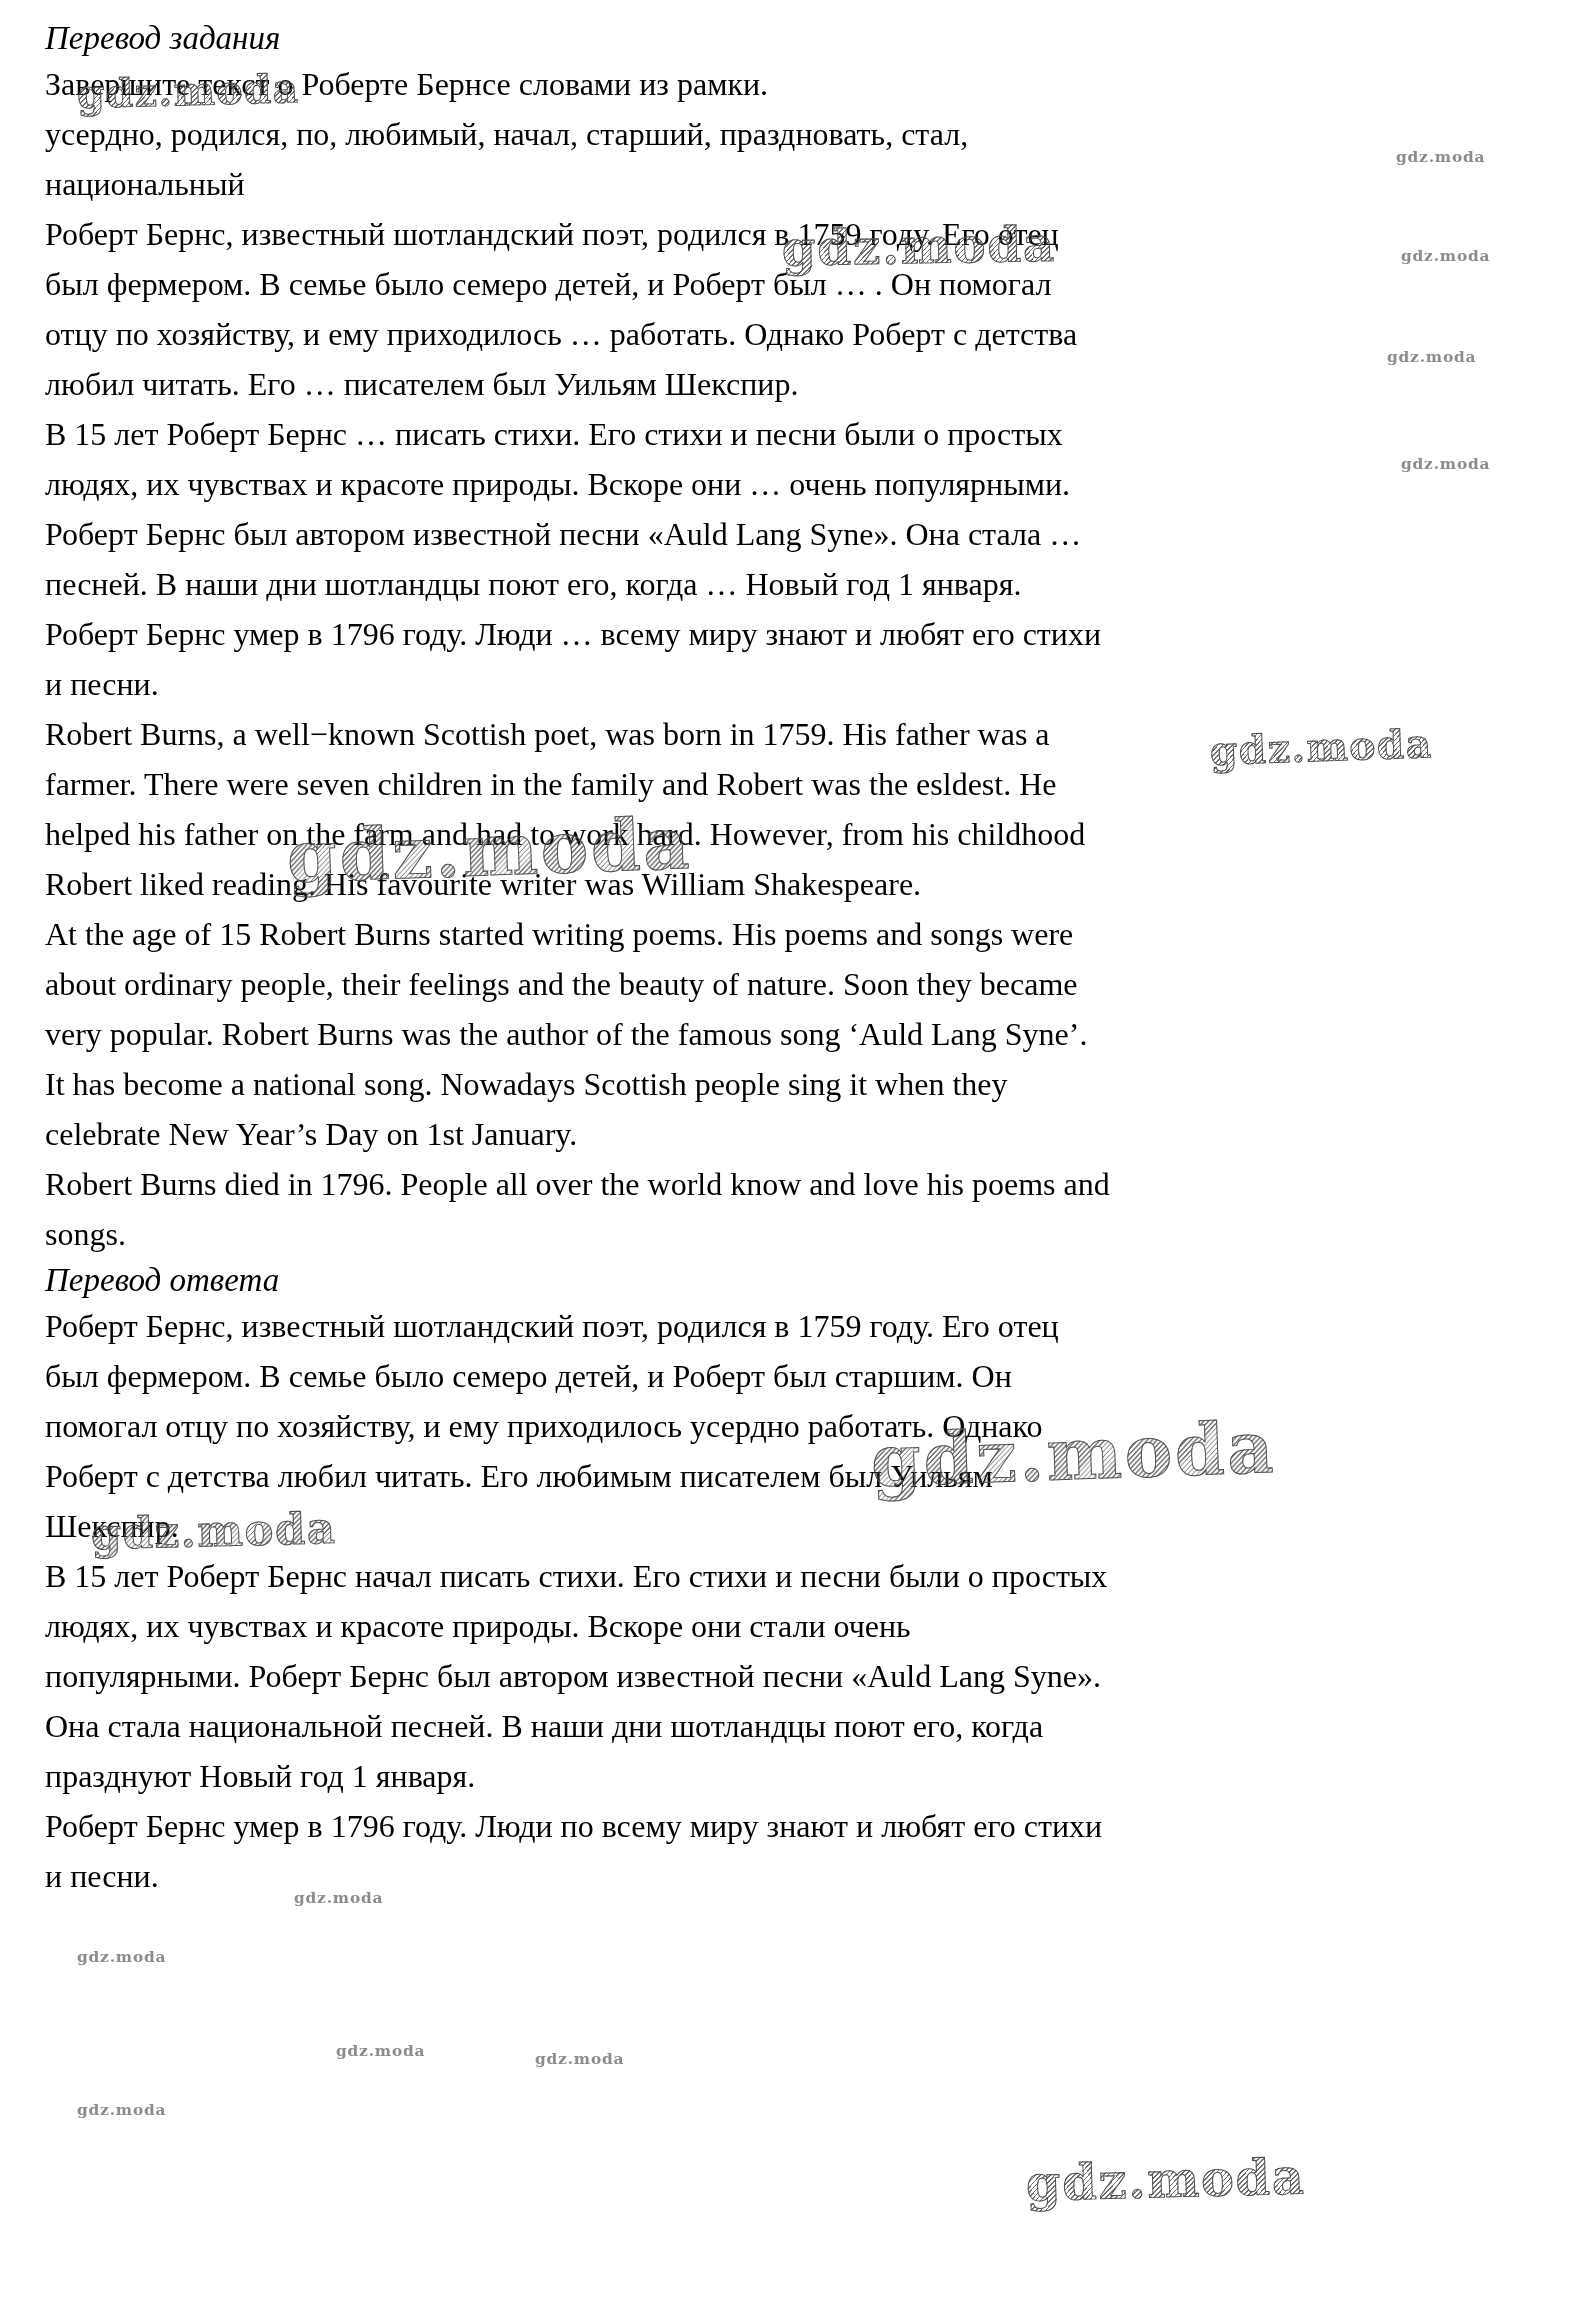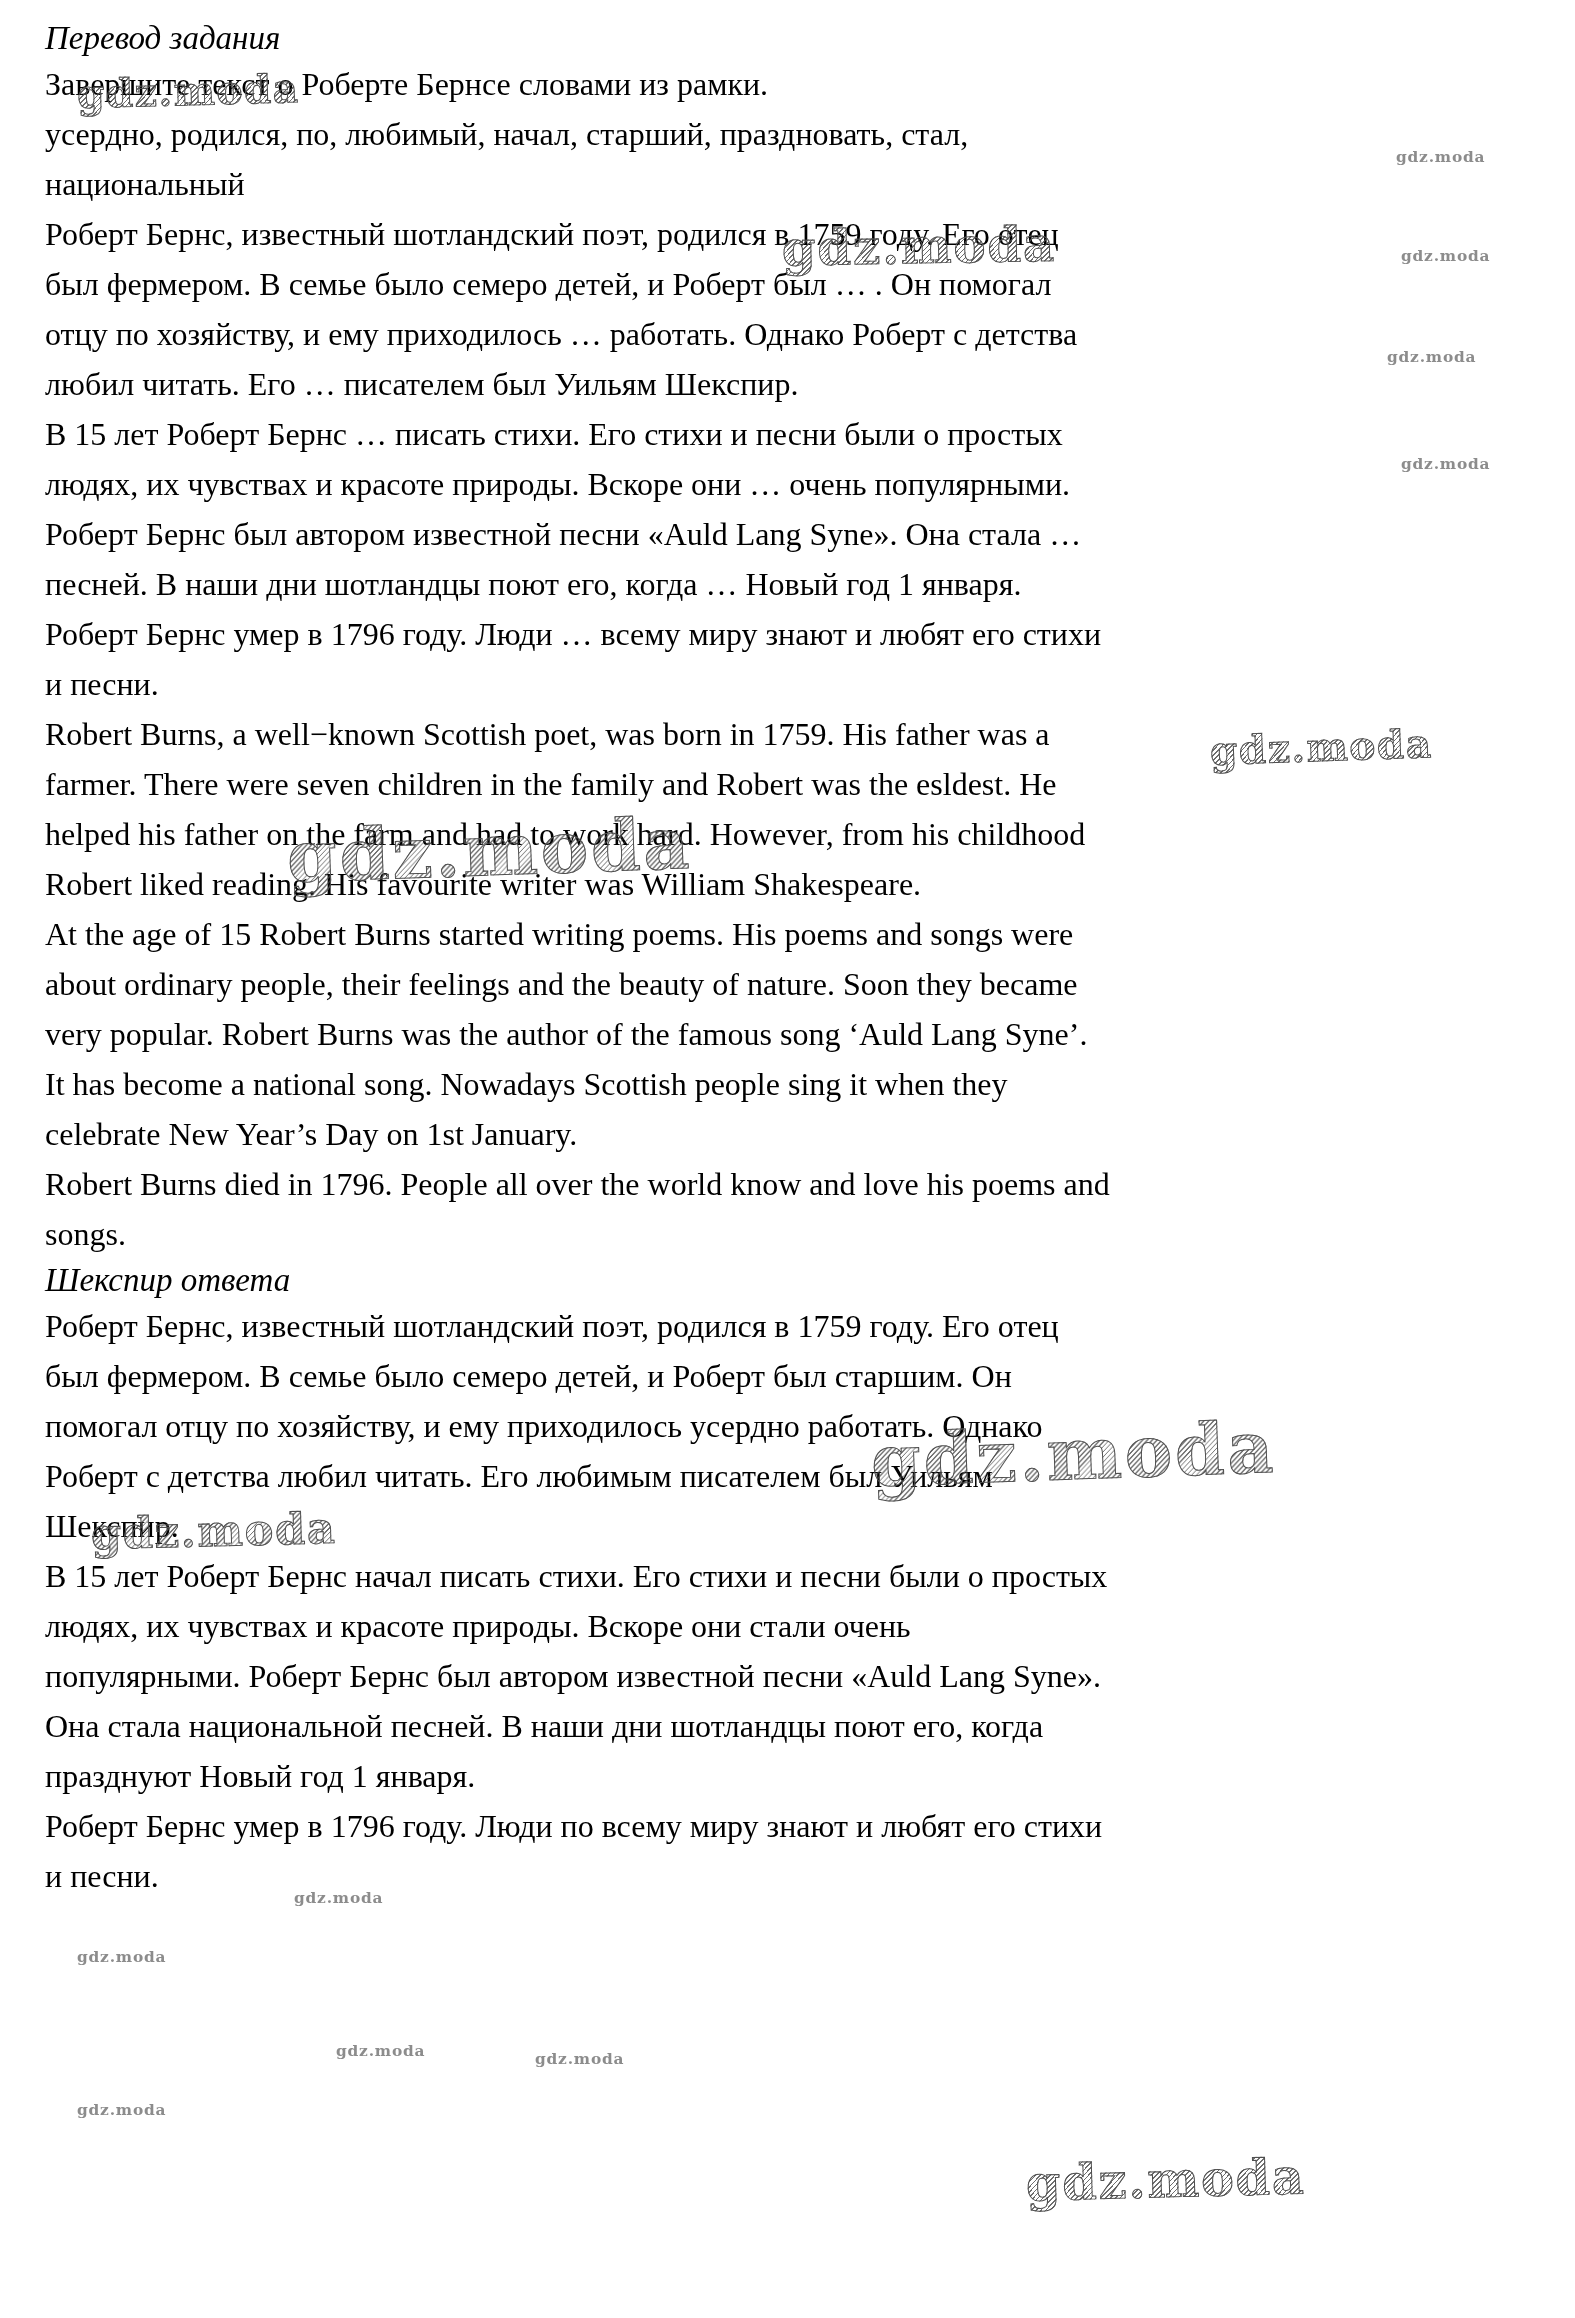--- a/index.html
+++ b/index.html
@@ -89,21 +89,21 @@
 helped his father on the farm and had to work hard. However, from his childhood
 Robert liked reading. His favourite writer was William Shakespeare.
 At the age of 15 Robert Burns started writing poems. His poems and songs were
 about ordinary people, their feelings and the beauty of nature. Soon they became
 very popular. Robert Burns was the author of the famous song ‘Auld Lang Syne’.
 It has become a national song. Nowadays Scottish people sing it when they
 celebrate New Year’s Day on 1st January.
 Robert Burns died in 1796. People all over the world know and love his poems and
 songs.</p>
 
-    <h2 class="heading h2c">Шекспир ответа</h2>
+    <h2 class="heading h2c">Перевод ответа</h2>
     <p class="body-text p3">Роберт Бернс, известный шотландский поэт, родился в 1759 году. Его отец
 был фермером. В семье было семеро детей, и Роберт был старшим. Он
 помогал отцу по хозяйству, и ему приходилось усердно работать. Однако
 Роберт с детства любил читать. Его любимым писателем был Уильям
 Шекспир.
 В 15 лет Роберт Бернс начал писать стихи. Его стихи и песни были о простых
 людях, их чувствах и красоте природы. Вскоре они стали очень
 популярными. Роберт Бернс был автором известной песни «Auld Lang Syne».
 Она стала национальной песней. В наши дни шотландцы поют его, когда
 празднуют Новый год 1 января.

